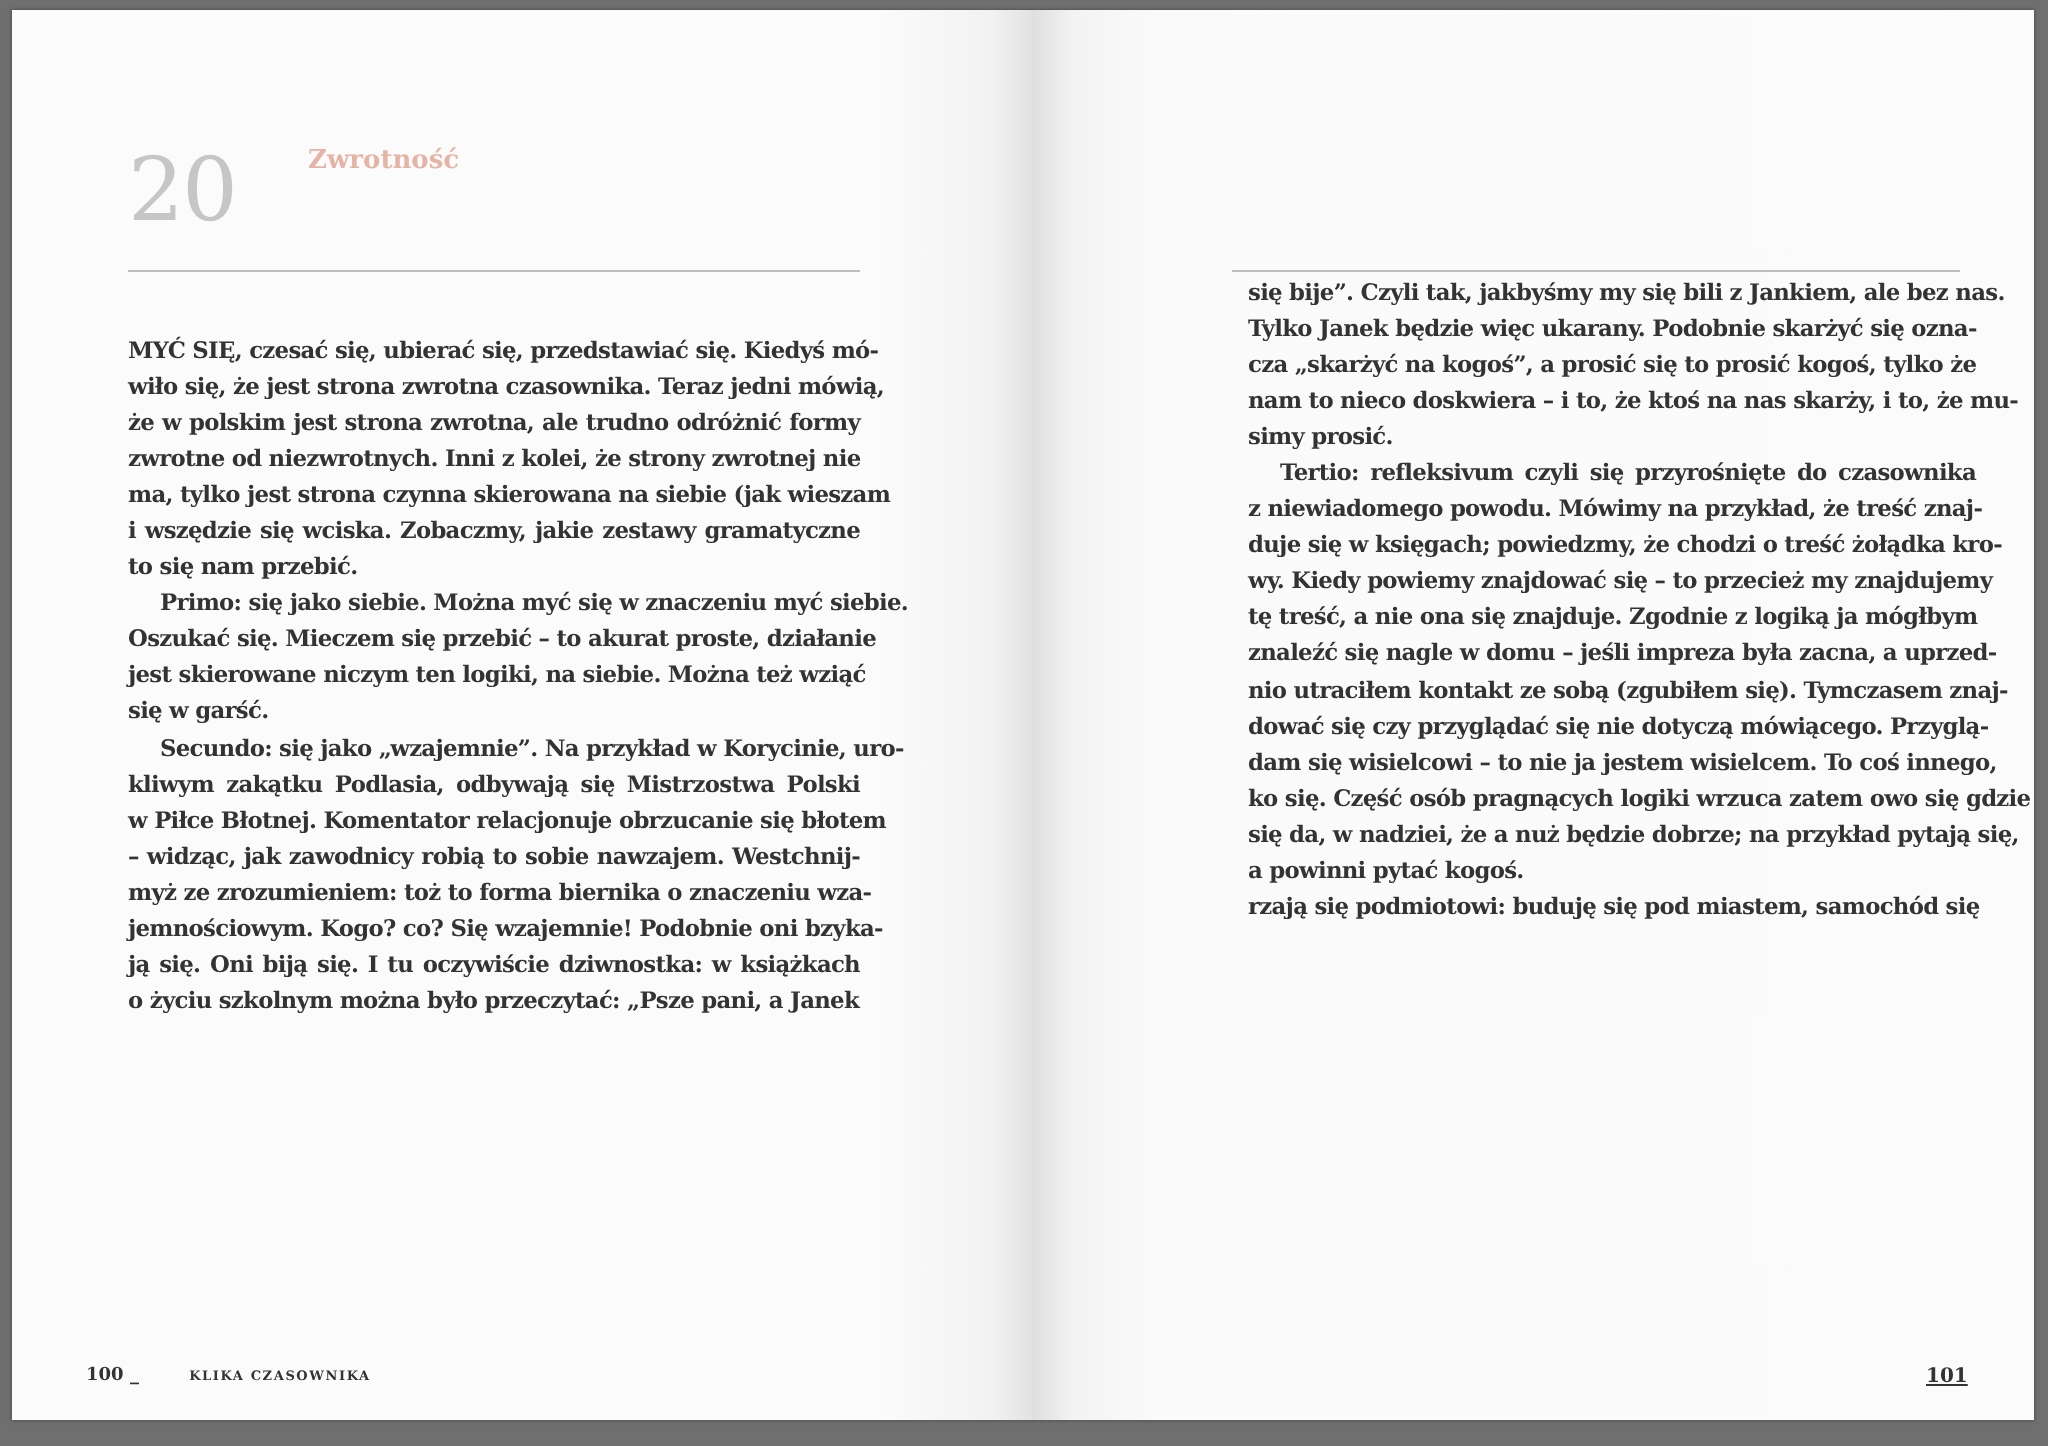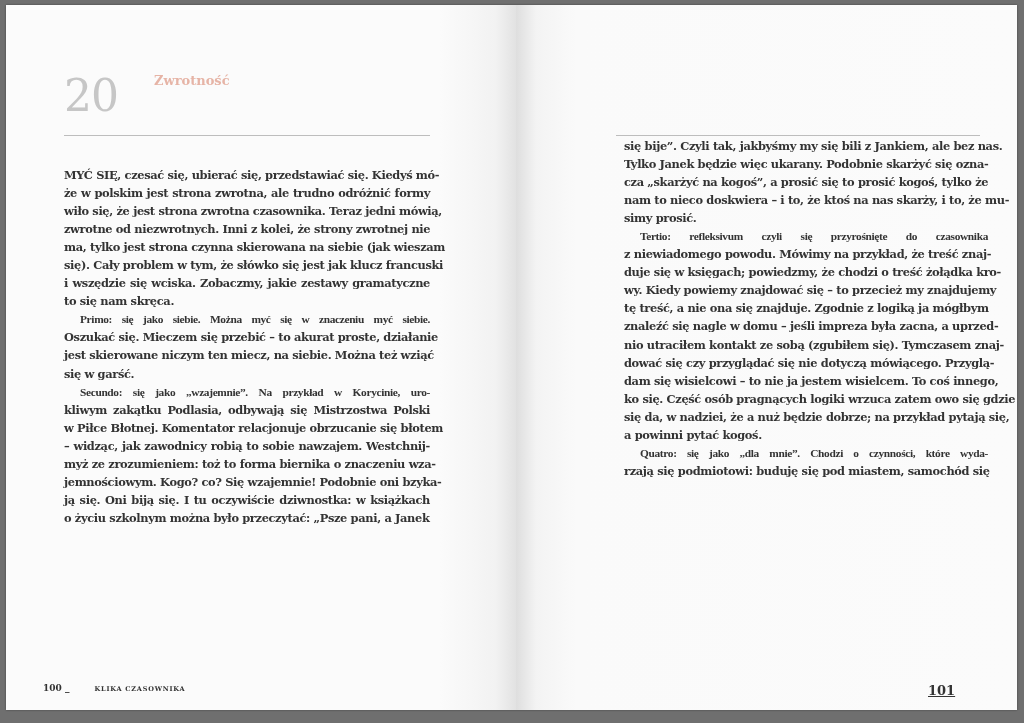--- a/index.html
+++ b/index.html
@@ -42,52 +42,51 @@
     position:absolute;
     font-family:"DejaVu Serif", serif;
     font-size:11.4px; line-height:18.05px; color:#333;
     font-weight:bold;
     letter-spacing:-0.35px;
   }
   .left .text { left:58px; top:142px; width:366px;margin-top:19px; }
   .right .text { left:108px; top:132px; width:364px; }
   .line { white-space:nowrap; display:block; text-align:justify; text-align-last:justify; }
   .line.last { text-align-last:left; }
-  .indent { padding-left:16px;font-family:Liberation Serif, serif; }
+  .indent { padding-left:16px; }
 
   .folio-left {
     position:absolute; left:37px; top:678px;
     font-size:9px; font-weight:bold; color:#333;
   }
   .folio-left .runhead { font-size:6.5px; letter-spacing:0.8px; margin-left:22px; }
   .folio-right {
-    position:absolute; left:412px; top:678px;
-    font-size:13px; font-weight:bold; color:#333;text-decoration:underline;
+    position:absolute; left:447px; top:678px;
+    font-size:10px; font-weight:bold; color:#333;text-decoration:underline;
   }
 </style>
 </head>
 <body>
 
 <div class="spread">
   <div class="page left">
     <div class="chapter-num">20</div>
     <div class="chapter-title">Zwrotność</div>
     <div class="rule"></div>
     <div class="text" id="left-text">
         <span class="line">MYĆ SIĘ, czesać się, ubierać się, przedstawiać się. Kiedyś mó-</span>
+        <span class="line">wiło się, że jest strona zwrotna czasownika. Teraz jedni mówią,</span>
         <span class="line">że w polskim jest strona zwrotna, ale trudno odróżnić formy</span>
-        <span class="line">wiło się, że jest strona zwrotna czasownika. Teraz jedni mówią,</span>
         <span class="line">zwrotne od niezwrotnych. Inni z kolei, że strony zwrotnej nie</span>
         <span class="line">ma, tylko jest strona czynna skierowana na siebie (jak wieszam</span>
-        <span class="line">się). Cały problem w tym, że słówko się jest jak klucz francuski</span>
         <span class="line">i wszędzie się wciska. Zobaczmy, jakie zestawy gramatyczne</span>
-        <span class="line last">to się nam skręca.</span>
+        <span class="line last">to się nam przebić.</span>
         <span class="line indent">Primo: się jako siebie. Można myć się w znaczeniu myć siebie.</span>
         <span class="line">Oszukać się. Mieczem się przebić – to akurat proste, działanie</span>
-        <span class="line">jest skierowane niczym ten miecz, na siebie. Można też wziąć</span>
+        <span class="line">jest skierowane niczym ten logiki, na siebie. Można też wziąć</span>
         <span class="line last">się w garść.</span>
         <span class="line indent">Secundo: się jako „wzajemnie”. Na przykład w Korycinie, uro-</span>
         <span class="line">kliwym zakątku Podlasia, odbywają się Mistrzostwa Polski</span>
         <span class="line">w Piłce Błotnej. Komentator relacjonuje obrzucanie się błotem</span>
         <span class="line">– widząc, jak zawodnicy robią to sobie nawzajem. Westchnij-</span>
         <span class="line">myż ze zrozumieniem: toż to forma biernika o znaczeniu wza-</span>
         <span class="line">jemnościowym. Kogo? co? Się wzajemnie! Podobnie oni bzyka-</span>
         <span class="line">ją się. Oni biją się. I tu oczywiście dziwnostka: w książkach</span>
         <span class="line last">o życiu szkolnym można było przeczytać: „Psze pani, a Janek</span>
       </div>
@@ -110,20 +109,19 @@
         <span class="line">duje się w księgach; powiedzmy, że chodzi o treść żołądka kro-</span>
         <span class="line">wy. Kiedy powiemy znajdować się – to przecież my znajdujemy</span>
         <span class="line">tę treść, a nie ona się znajduje. Zgodnie z logiką ja mógłbym</span>
         <span class="line">znaleźć się nagle w domu – jeśli impreza była zacna, a uprzed-</span>
         <span class="line">nio utraciłem kontakt ze sobą (zgubiłem się). Tymczasem znaj-</span>
         <span class="line">dować się czy przyglądać się nie dotyczą mówiącego. Przyglą-</span>
         <span class="line">dam się wisielcowi – to nie ja jestem wisielcem. To coś innego,</span>
         <span class="line">ko się. Część osób pragnących logiki wrzuca zatem owo się gdzie</span>
         <span class="line">się da, w nadziei, że a nuż będzie dobrze; na przykład pytają się,</span>
         <span class="line last">a powinni pytać kogoś.</span>
-        <span class="line indent">Quatro: się jako „dla mnie”. Chodzi o czynności, które wyda-</span>
         <span class="line last">rzają się podmiotowi: buduję się pod miastem, samochód się</span>
       </div>
     <div class="folio-right">
       <span>101</span>
     </div>
   </div>
 </div>
 
 </body></html>

